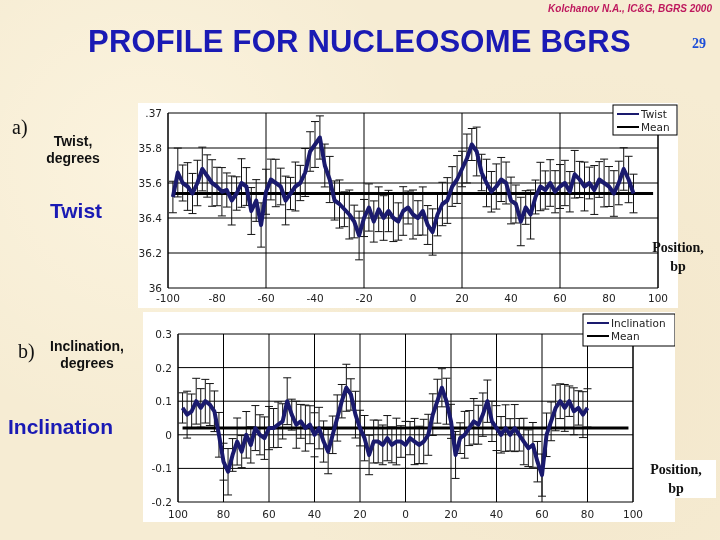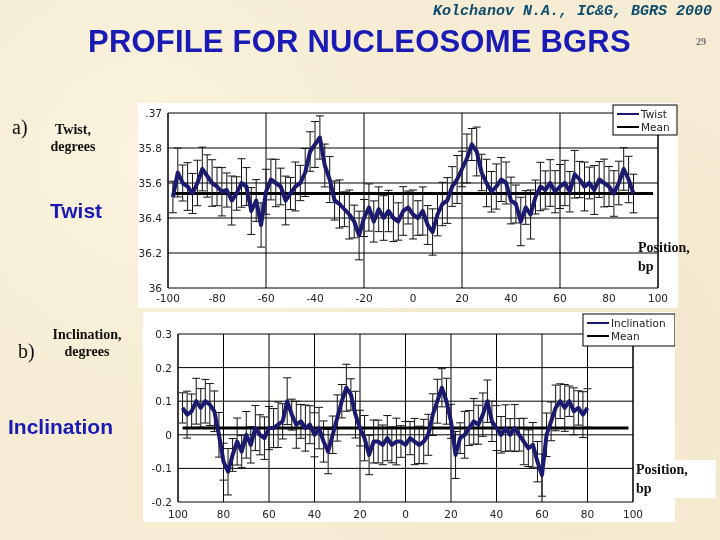--- a/index.html
+++ b/index.html
@@ -6,46 +6,46 @@
   body {
     width:720px; height:540px; overflow:hidden; position:relative;
     background:#f6ecd3;
     background-image:
       radial-gradient(circle at 20% 30%, rgba(255,248,230,0.6) 0, rgba(255,248,230,0) 40%),
       radial-gradient(circle at 80% 70%, rgba(240,225,195,0.5) 0, rgba(240,225,195,0) 45%);
     font-family: "Liberation Sans", sans-serif;
   }
   .credit {
     position:absolute; right:8px; top:3px;
-    font-family:Liberation Mono, monospace; font-style:italic; font-weight:bold;
-    font-size:15px; color:#0c4a6e;
+    font-family:Liberation Sans, sans-serif; font-style:italic; font-weight:bold;
+    font-size:10px; color:#be185d;
   }
   .title {
     position:absolute; left:88px; top:24px;
     font-family:"Liberation Sans", sans-serif; font-weight:bold;
     font-size:31px; color:#1a1ab4; letter-spacing:0.2px;
   }
   .pagenum {
     position:absolute; right:14px; top:36px;
-    font-family:"Liberation Serif", serif; font-weight:bold; font-size:10px; color:#737373;
+    font-family:"Liberation Serif", serif; font-weight:bold; font-size:14px; color:#1d4ed8;
   }
   .panel-letter {
     position:absolute; font-family:"Liberation Serif", serif; font-size:20px; color:#111;
   }
   .ylabel {
-    position:absolute; font-family:Liberation Serif, serif; font-weight:bold;
-    font-size:14px; color:#111; text-align:center; line-height:17px;
+    position:absolute; font-family:Liberation Sans, sans-serif; font-weight:bold;
+    font-size:14px; color:#111; text-align:center; line-height:17px;margin-top:12px;
   }
   .bigname {
     position:absolute; font-family:"Liberation Sans", sans-serif; font-weight:bold;
     font-size:21px; color:#1a1ab4;
   }
   .poslabel {
     position:absolute; font-family:"Liberation Serif", serif; font-weight:bold;
-    font-size:14px; color:#111; text-align:left; line-height:19px;
+    font-size:14px; color:#111; text-align:center; line-height:19px;
   }
   .chart { position:absolute; background:#ffffff; }
   svg text { font-family:"DejaVu Sans", sans-serif; font-size:10.5px; fill:#222; }
 </style>
 </head>
 <body>
 
 <div class="credit">Kolchanov N.A., IC&amp;G, BGRS 2000</div>
 <div class="title">PROFILE FOR NUCLEOSOME BGRS</div>
 <div class="pagenum">29</div>

